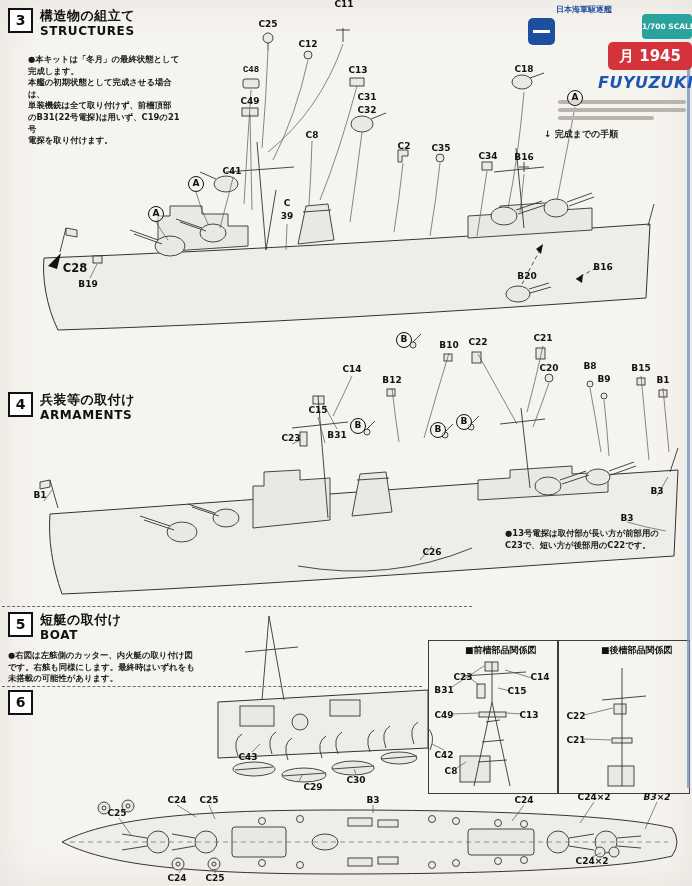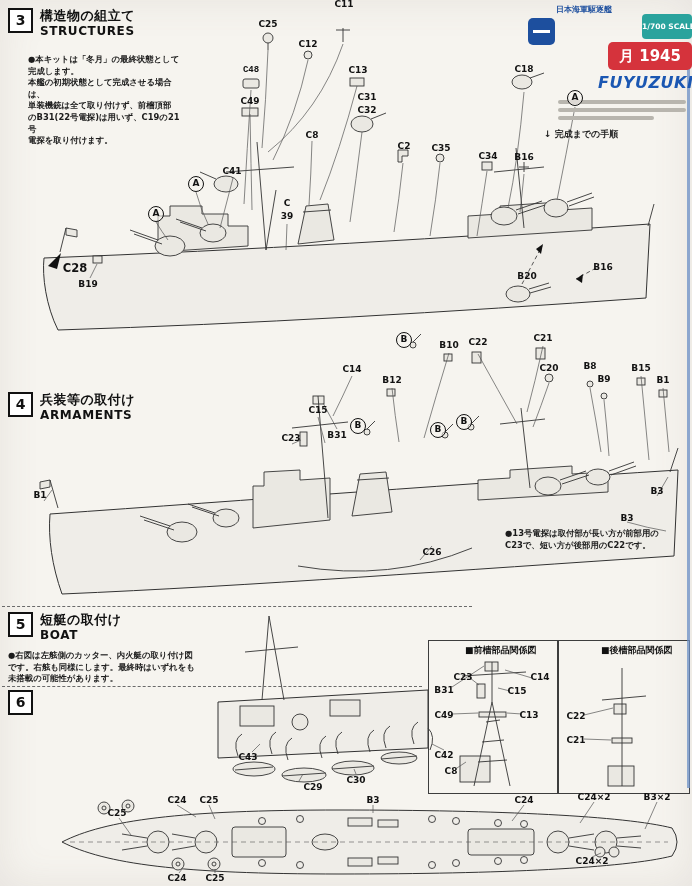--- a/index.html
+++ b/index.html
@@ -346,20 +346,20 @@
   <div class="labels">
       <span class="part-label" style="left: 576px; top: 716px;">C22</span>
       <span class="part-label" style="left: 576px; top: 740px;">C21</span>
     </div>
   <div class="labels">
       <span class="part-label" style="left: 177px; top: 800px;">C24</span>
       <span class="part-label" style="left: 209px; top: 800px;">C25</span>
       <span class="part-label" style="left: 373px; top: 800px;">B3</span>
       <span class="part-label" style="left: 524px; top: 800px;">C24</span>
       <span class="part-label" style="left: 594px; top: 797px;">C24×2</span>
-      <span class="part-label" style="left: 657px; top: 797px;">B3×2</span>
+      <span class="part-label" style="left: 657px; top: 797px; font-style: italic;">B3×2</span>
       <span class="part-label" style="left: 117px; top: 813px;">C25</span>
       <span class="part-label" style="left: 177px; top: 878px;">C24</span>
       <span class="part-label" style="left: 215px; top: 878px;">C25</span>
       <span class="part-label" style="left: 592px; top: 861px;">C24×2</span>
     </div>
 
 </div>
 
 </body></html>

